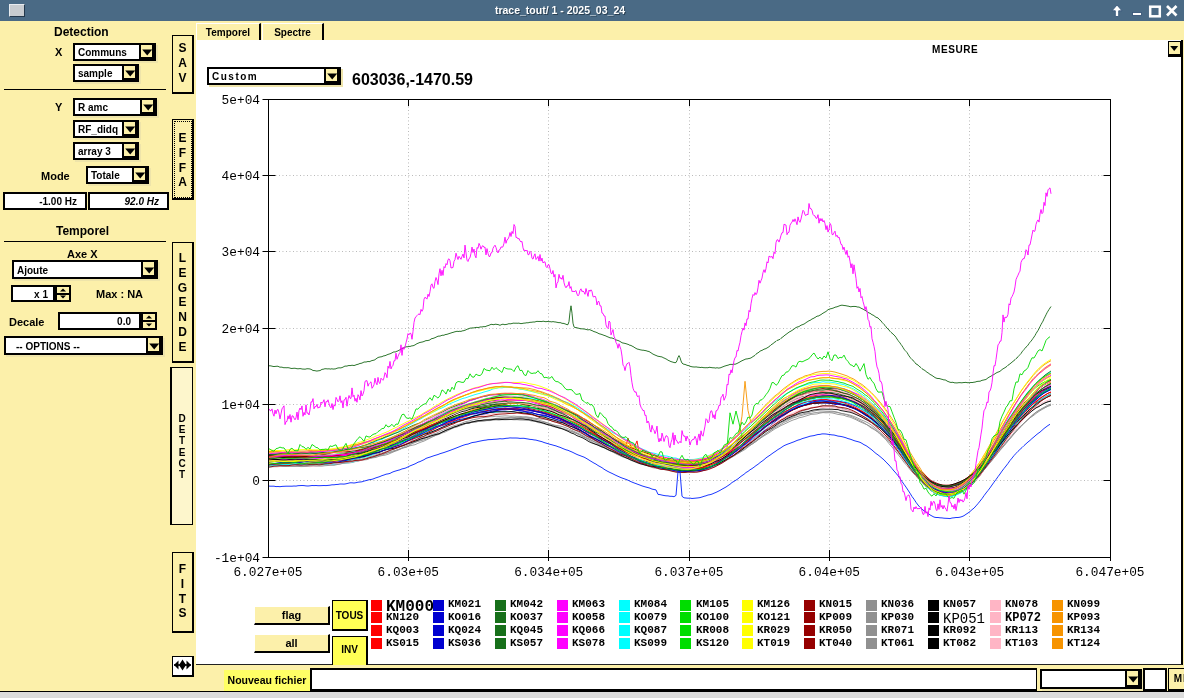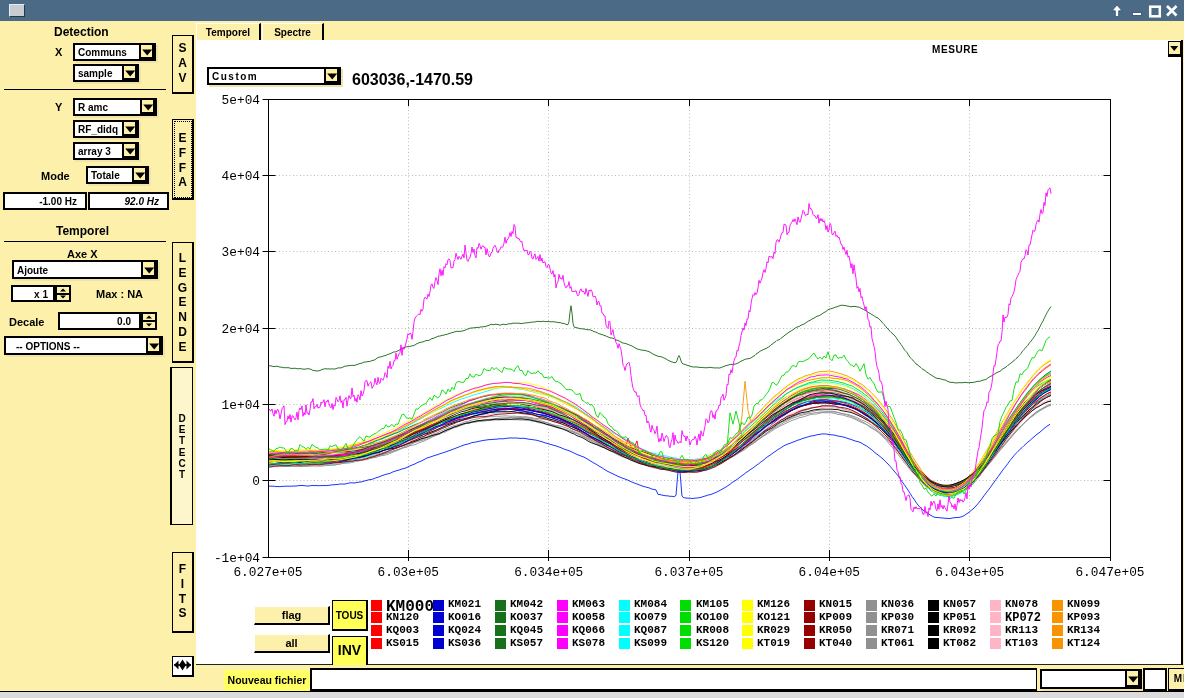--- a/index.html
+++ b/index.html
@@ -40,20 +40,21 @@
 #vt-detect { position:absolute; left:0px; width:23px; background:#fdf6cc; border:1px solid #000; border-left-width:2px; text-align:center; font-weight:bold; font-size:10px; line-height:11.2px; }
 #vt-icon { position:absolute; left:2px; top:635px; width:22px; height:21px; background:#fff; border:1px solid #000; border-right-width:2px; border-bottom-width:2px; }
 
 
 .toptab { position:absolute; top:2px; height:17px; background:#fcf0aa; border-top:1px solid #fff; border-left:1px solid #fff; border-right:2px solid #000; font-weight:bold; font-size:10px; text-align:center; line-height:17px; }
 </style>
 </head>
 <body>
 <div id="titlebar">
   <div class="ticon"></div>
+  <div class="ttext">trace_tout/ 1 - 2025_03_24</div>
   <svg class="wbtn" style="left:1109px" width="16" height="15" viewBox="0 0 16 15">
       <path d="M8 2 L13 7.8 L9.7 7.8 L9.7 13.5 L6.3 13.5 L6.3 7.8 L3 7.8 Z" fill="#fff" stroke="#39587a" stroke-width="0.9"></path>
     </svg>
   <svg class="wbtn" style="left:1129px" width="16" height="15" viewBox="0 0 16 15">
       <rect x="3.5" y="9.5" width="9" height="3" fill="#fff" stroke="#39587a" stroke-width="0.9"></rect>
     </svg>
   <svg class="wbtn" style="left:1147px" width="16" height="15" viewBox="0 0 16 15">
       <rect x="3.2" y="3.7" width="9.6" height="9.6" fill="none" stroke="#fff" stroke-width="2.5"></rect>
     </svg>
   <svg class="wbtn" style="left:1164px" width="16" height="15" viewBox="0 0 16 15">
@@ -279,21 +280,21 @@
         <text x="352.7" y="536" text-anchor="middle">6.034e+05</text>
         <text x="493.0" y="536" text-anchor="middle">6.037e+05</text>
         <text x="633.3" y="536" text-anchor="middle">6.04e+05</text>
         <text x="773.7" y="536" text-anchor="middle">6.043e+05</text>
         <text x="914.0" y="536" text-anchor="middle">6.047e+05</text>
       </g>
     </svg>
   <div class="abs" style="left:58px; top:566px; width:76px; height:19px; background:#fcf0aa; border:1px solid #000; border-right-width:2px; border-bottom-width:2px; border-top-color:#fff; border-left-color:#fff; font-weight:bold; font-size:11px; text-align:center; line-height:17px;">flag</div>
     <div class="abs" style="left:58px; top:594px; width:76px; height:19px; background:#fcf0aa; border:1px solid #000; border-right-width:2px; border-bottom-width:2px; border-top-color:#fff; border-left-color:#fff; font-weight:bold; font-size:11px; text-align:center; line-height:17px;">all</div>
     <div class="abs" style="left:136px; top:560px; width:36px; height:31px; background:#ffff55; border:1px solid #000; border-right-width:2px; border-bottom-width:2px; font-weight:bold; font-size:10px; text-align:center; line-height:29px;">TOUS</div>
-    <div class="abs" style="left:136px; top:596px; width:36px; height:34px; background:#ffff55; border:1px solid #000; border-right-width:2px; border-bottom-width:2px; font-weight:bold; font-size:14px; text-align:center; line-height:26px;">INV</div>
+    <div class="abs" style="left:136px; top:596px; width:36px; height:34px; background:#ffff55; border:1px solid #000; border-right-width:2px; border-bottom-width:2px; font-weight:bold; font-size:10px; text-align:center; line-height:26px;">INV</div>
     <div class="abs" style="left:175px; top:560px; width:11px; height:11px; background:#ff0000;"></div>
     <div class="abs" style="left:190px; top:558px; font-family:'Liberation Mono',monospace; font-weight:bold; font-size:16px;">KM000</div>
     <div class="abs" style="left:237px; top:560px; width:11px; height:11px; background:#0000d0;"></div>
     <div class="abs" style="left:252px; top:558px; font-family:'Liberation Mono',monospace; font-weight:bold; font-size:11px;">KM021</div>
     <div class="abs" style="left:299px; top:560px; width:11px; height:11px; background:#17701a;"></div>
     <div class="abs" style="left:314px; top:558px; font-family:'Liberation Mono',monospace; font-weight:bold; font-size:11px;">KM042</div>
     <div class="abs" style="left:361px; top:560px; width:11px; height:11px; background:#ff00ff;"></div>
     <div class="abs" style="left:376px; top:558px; font-family:'Liberation Mono',monospace; font-weight:bold; font-size:11px;">KM063</div>
     <div class="abs" style="left:423px; top:560px; width:11px; height:11px; background:#00ffff;"></div>
     <div class="abs" style="left:438px; top:558px; font-family:'Liberation Mono',monospace; font-weight:bold; font-size:11px;">KM084</div>
@@ -323,21 +324,21 @@
     <div class="abs" style="left:438px; top:571px; font-family:'Liberation Mono',monospace; font-weight:bold; font-size:11px;">KO079</div>
     <div class="abs" style="left:484px; top:572px; width:11px; height:11px; background:#00dd00;"></div>
     <div class="abs" style="left:500px; top:571px; font-family:'Liberation Mono',monospace; font-weight:bold; font-size:11px;">KO100</div>
     <div class="abs" style="left:546px; top:572px; width:11px; height:11px; background:#ffff00;"></div>
     <div class="abs" style="left:561px; top:571px; font-family:'Liberation Mono',monospace; font-weight:bold; font-size:11px;">KO121</div>
     <div class="abs" style="left:608px; top:572px; width:11px; height:11px; background:#960000;"></div>
     <div class="abs" style="left:623px; top:571px; font-family:'Liberation Mono',monospace; font-weight:bold; font-size:11px;">KP009</div>
     <div class="abs" style="left:670px; top:572px; width:11px; height:11px; background:#909090;"></div>
     <div class="abs" style="left:685px; top:571px; font-family:'Liberation Mono',monospace; font-weight:bold; font-size:11px;">KP030</div>
     <div class="abs" style="left:732px; top:572px; width:11px; height:11px; background:#000000;"></div>
-    <div class="abs" style="left:747px; top:571px; font-family:'Liberation Mono',monospace; font-weight:bold; font-size:11px;">KP051</div>
+    <div class="abs" style="left:747px; top:571px; font-family:'Liberation Mono',monospace; font-weight:normal; font-size:14px;">KP051</div>
     <div class="abs" style="left:794px; top:572px; width:11px; height:11px; background:#ffb5c5;"></div>
     <div class="abs" style="left:809px; top:571px; font-family:'Liberation Mono',monospace; font-weight:bold; font-size:12px;">KP072</div>
     <div class="abs" style="left:856px; top:572px; width:11px; height:11px; background:#f79400;"></div>
     <div class="abs" style="left:871px; top:571px; font-family:'Liberation Mono',monospace; font-weight:bold; font-size:11px;">KP093</div>
     <div class="abs" style="left:175px; top:585px; width:11px; height:11px; background:#ff0000;"></div>
     <div class="abs" style="left:190px; top:584px; font-family:'Liberation Mono',monospace; font-weight:bold; font-size:11px;">KQ003</div>
     <div class="abs" style="left:237px; top:585px; width:11px; height:11px; background:#0000d0;"></div>
     <div class="abs" style="left:252px; top:584px; font-family:'Liberation Mono',monospace; font-weight:bold; font-size:11px;">KQ024</div>
     <div class="abs" style="left:299px; top:585px; width:11px; height:11px; background:#17701a;"></div>
     <div class="abs" style="left:314px; top:584px; font-family:'Liberation Mono',monospace; font-weight:bold; font-size:11px;">KQ045</div>

